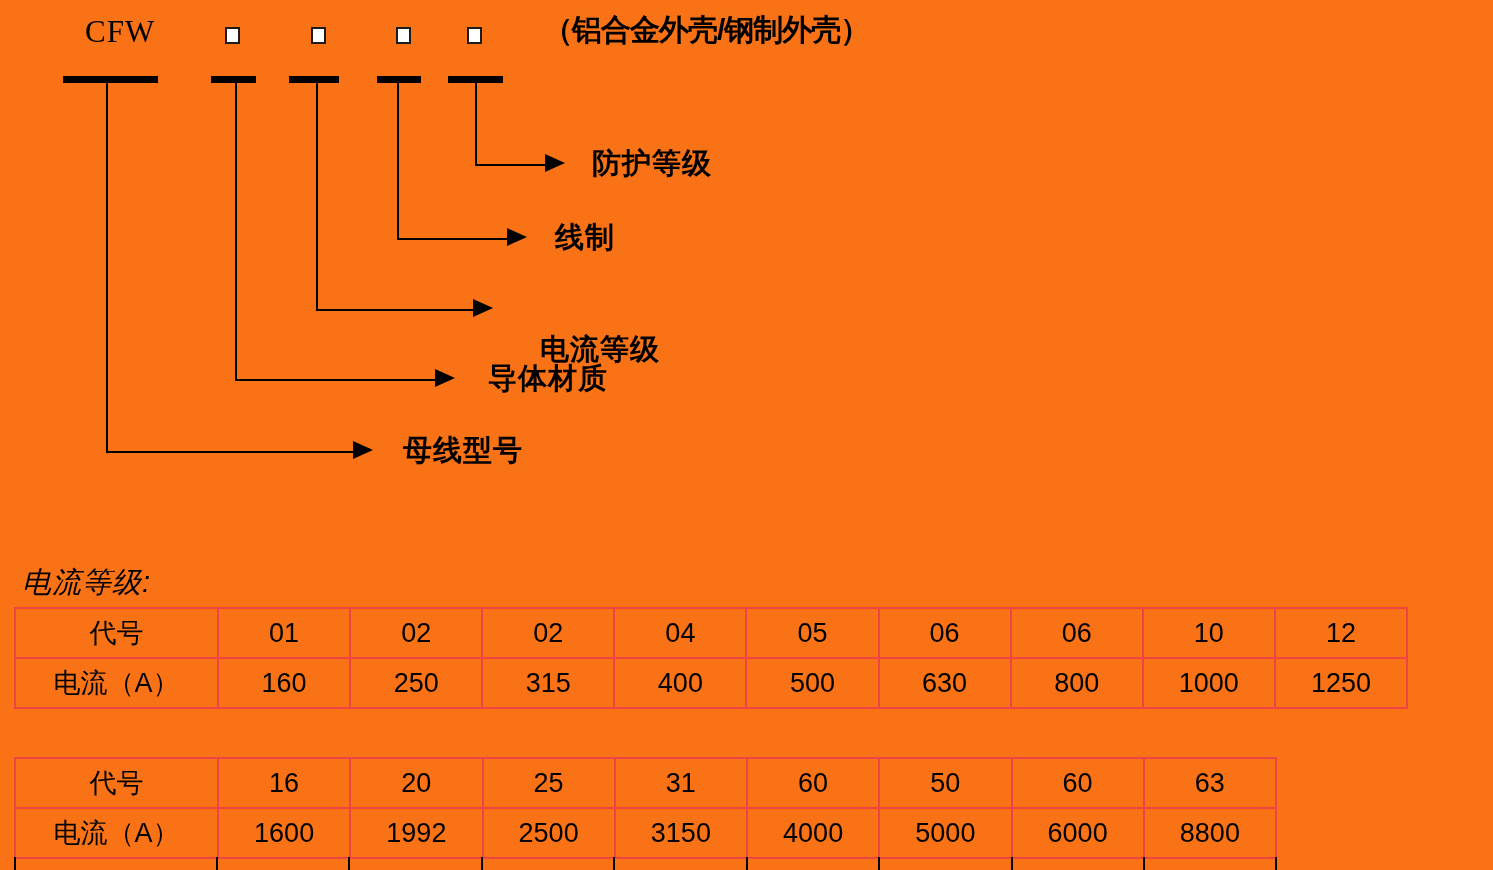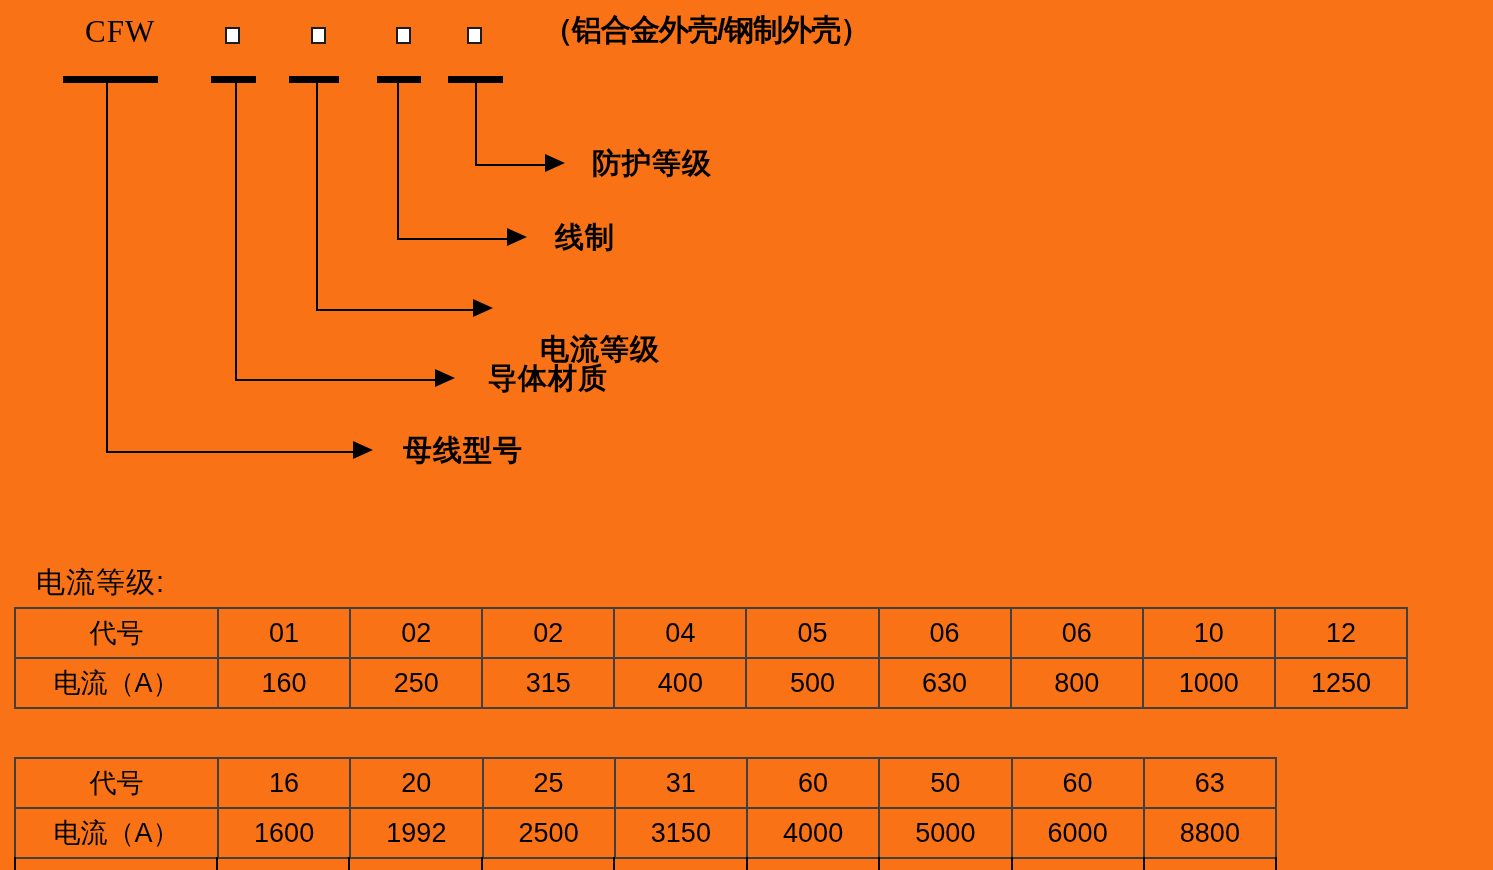--- a/index.html
+++ b/index.html
@@ -41,21 +41,21 @@
   }
   
   .section-heading{
     font-size:29px;line-height:36px;letter-spacing:1px;
   }
   table.spec{
     border-collapse:collapse;
     table-layout:fixed;
   }
   table.spec td{
-    border:2px solid #404040;
+    border:2px solid #ef4444;
     text-align:center;
     vertical-align:middle;
     font-size:27px;
     padding:0;
     height:48px;
     white-space:nowrap;
     overflow:hidden;
   }
   .stub{width:2px;background:#000;}
 </style>
@@ -90,21 +90,21 @@
   <div class="abs arrowhead" style="left:473px;top:299px;"></div>
   <div class="abs arrowhead" style="left:435px;top:369px;"></div>
   <div class="abs arrowhead" style="left:353px;top:441px;"></div>
 
   <div class="abs diagram-label" style="left:592px;top:145px;">防护等级</div>
   <div class="abs diagram-label" style="left:555px;top:219px;">线制</div>
   <div class="abs diagram-label" style="left:540px;top:290px;margin-top:41px;">电流等级</div>
   <div class="abs diagram-label" style="left:488px;top:360px;">导体材质</div>
   <div class="abs diagram-label" style="left:403px;top:432px;">母线型号</div>
 
-  <div class="abs section-heading" style="left:36px;top:564px;">电流等级:</div>
+  <div class="abs section-heading" style="left:22px;top:564px;font-style:italic;">电流等级:</div>
 
   <table class="spec abs" style="left:14px;top:607px;width:1394px;">
     <colgroup>
       <col style="width:203px;">
       <col>
         <col>
         <col>
         <col>
         <col>
         <col>

